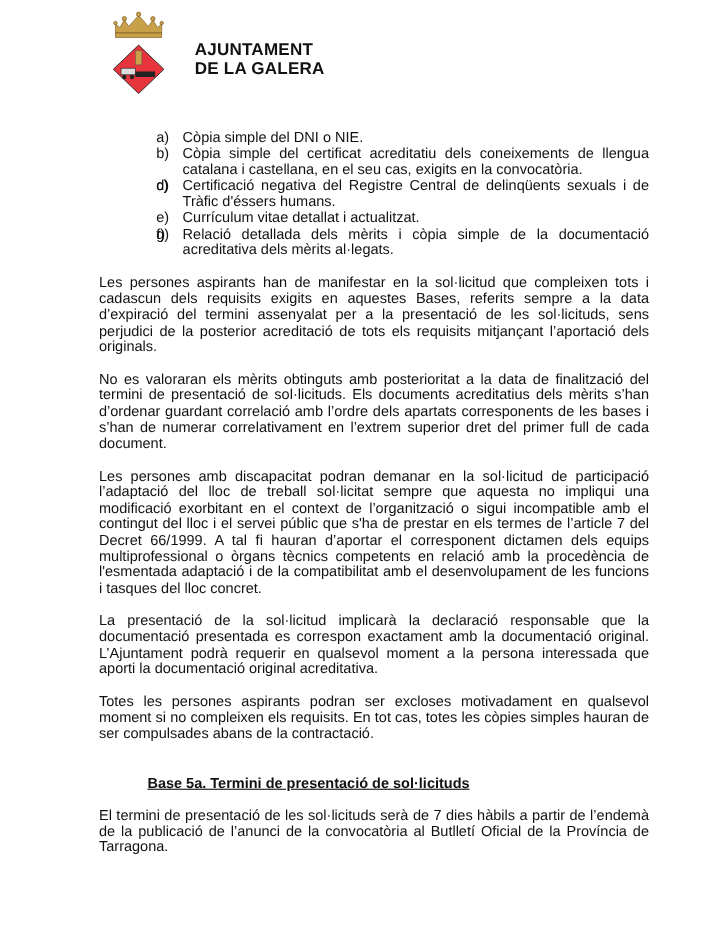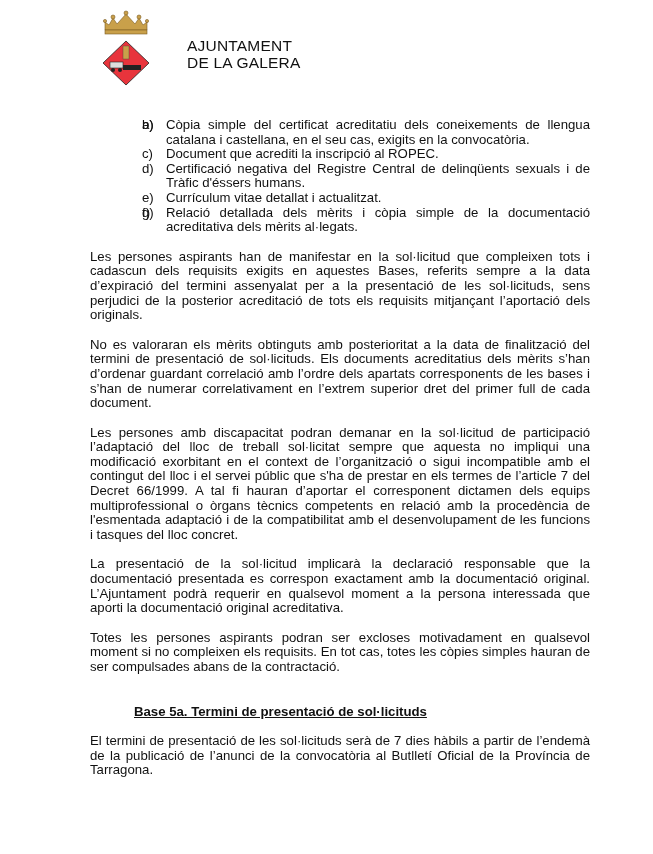--- a/index.html
+++ b/index.html
@@ -1,19 +1,19 @@
 <!DOCTYPE html>
 <html><head>
 <meta charset="utf-8">
 <style>
   html, body { margin: 0; padding: 0; background: #ffffff; }
   body { width: 653px; height: 854px; position: relative; overflow: hidden;
          font-family: "Liberation Sans", sans-serif; color: #111; }
   .logo { position: absolute; left: 97px; top: 8px; width: 58px; height: 78px; }
-  .org { position: absolute; left: 187px; top: 37px; font-weight: normal; font-size: 15.5px; line-height: 17px; letter-spacing: 0.2px; }
+  .org { position: absolute; left: 177px; top: 37px; font-weight: bold; font-size: 15.5px; line-height: 17px; letter-spacing: 0.2px; }
   .content { position: absolute; left: 90px; top: 118px; width: 500px; font-size: 13.2px; line-height: 14.6px; }
   p { margin: 0; text-align: justify; }
   .intro { margin-bottom: 15px; }
   ol { list-style: none; margin: 0 0 0 52px; padding: 0; }
   ol li { position: relative; padding-left: 24px; text-align: justify; }
   ol li .mk { position: absolute; left: 0; top: 0; }
   .gap { height: 15px; }
   .heading { font-weight: bold; text-decoration: underline; padding-left: 44px; }
   b { font-weight: normal; }
 </style>
@@ -41,23 +41,23 @@
 </svg>
 
 <div class="org">
   <div>AJUNTAMENT</div>
   <div>DE LA GALERA</div>
 </div>
 
 <div class="content">
 
   <ol>
-    <li><span class="mk">a)</span></li>
+    <li><span class="mk">a)</span><span>Còpia simple del DNI o NIE.</span></li>
     <li><span class="mk">b)</span><span>Còpia simple del certificat acreditatiu dels coneixements de llengua catalana i castellana, en el seu cas, exigits en la convocatòria.</span></li>
-    <li><span class="mk">c)</span><span>Document que acrediti la inscripció al ROPEC.</span></li>
+    <li><span class="mk">c)</span></li>
     <li><span class="mk">d)</span><span>Certificació negativa del Registre Central de delinqüents sexuals i de Tràfic d'éssers humans.</span></li>
     <li><span class="mk">e)</span><span>Currículum vitae detallat i actualitzat.</span></li>
     <li><span class="mk">f)</span></li>
     <li><span class="mk">g)</span><span>Relació detallada dels mèrits i còpia simple de la documentació acreditativa dels mèrits al·legats.</span></li>
   </ol>
 
   <div class="gap"></div>
   <p>Les persones aspirants han de manifestar en la sol·licitud que compleixen tots i cadascun dels requisits exigits en aquestes Bases, referits sempre a la data d’expiració del termini assenyalat per a la presentació de les sol·licituds, sens perjudici de la posterior acreditació de tots els requisits mitjançant l’aportació dels originals.</p>
   <div class="gap"></div>
   <p>No es valoraran els mèrits obtinguts amb posterioritat a la data de finalització del termini de presentació de sol·licituds. Els documents acreditatius dels mèrits s’han d’ordenar guardant correlació amb l’ordre dels apartats corresponents de les bases i s’han de numerar correlativament en l’extrem superior dret del primer full de cada document.</p>

